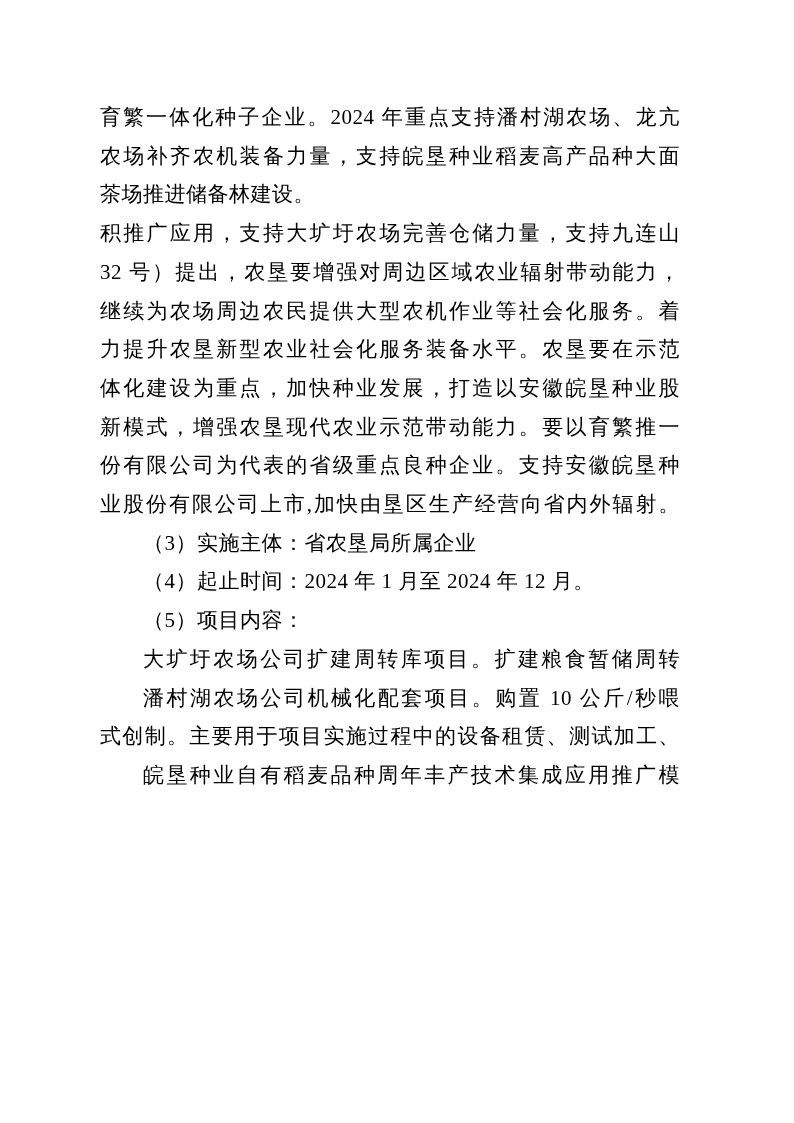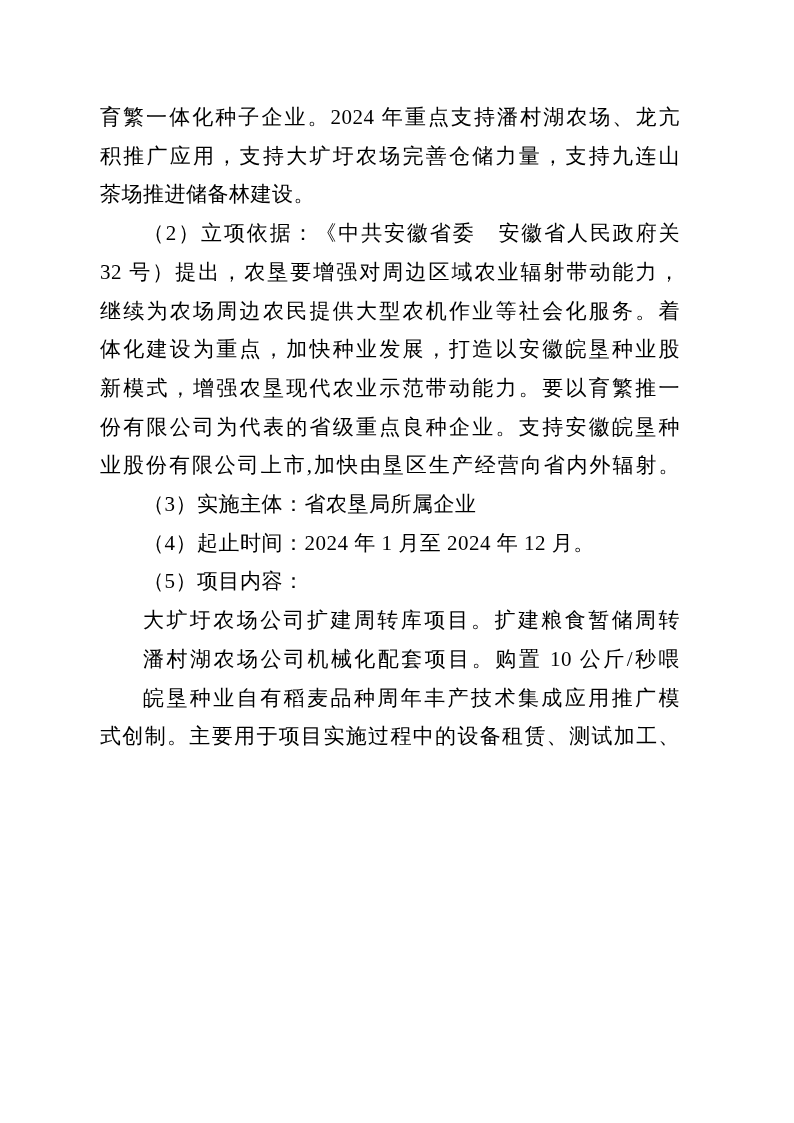--- a/index.html
+++ b/index.html
@@ -48,32 +48,33 @@
     color: #0f766e;
     margin-top: 40px;
   }
 </style>
 </head>
 <body>
 
 <div class="page">
   <div class="text-block">
     <div class="line j">育繁一体化种子企业。2024 年重点支持潘村湖农场、龙亢</div>
+    <div class="line j">农场补齐农机装备力量，支持皖垦种业稻麦高产品种大面</div>
+    <div class="line">茶场推进储备林建设。</div>
     <div class="line j">积推广应用，支持大圹圩农场完善仓储力量，支持九连山</div>
-    <div class="line">茶场推进储备林建设。</div>
-    <div class="line j ind">（2）立项依据：《中共安徽省委　安徽省人民政府关</div>
     <div class="line j">32 号）提出，农垦要增强对周边区域农业辐射带动能力，</div>
     <div class="line j">继续为农场周边农民提供大型农机作业等社会化服务。着</div>
+    <div class="line j">力提升农垦新型农业社会化服务装备水平。农垦要在示范</div>
     <div class="line j">体化建设为重点，加快种业发展，打造以安徽皖垦种业股</div>
     <div class="line j">新模式，增强农垦现代农业示范带动能力。要以育繁推一</div>
     <div class="line j">份有限公司为代表的省级重点良种企业。支持安徽皖垦种</div>
     <div class="line j">业股份有限公司上市,加快由垦区生产经营向省内外辐射。</div>
     <div class="line ind">（3）实施主体：省农垦局所属企业</div>
     <div class="line ind">（4）起止时间：2024 年 1 月至 2024 年 12 月。</div>
     <div class="line ind">（5）项目内容：</div>
     <div class="line j ind">大圹圩农场公司扩建周转库项目。扩建粮食暂储周转</div>
     <div class="line j ind">潘村湖农场公司机械化配套项目。购置 10 公斤/秒喂</div>
+    <div class="line j">式创制。主要用于项目实施过程中的设备租赁、测试加工、</div>
     <div class="line j ind">皖垦种业自有稻麦品种周年丰产技术集成应用推广模</div>
-    <div class="line j">式创制。主要用于项目实施过程中的设备租赁、测试加工、</div>
   </div>
 
   <div class="page-number">- 28 -</div>
 </div>
 
 </body></html>

